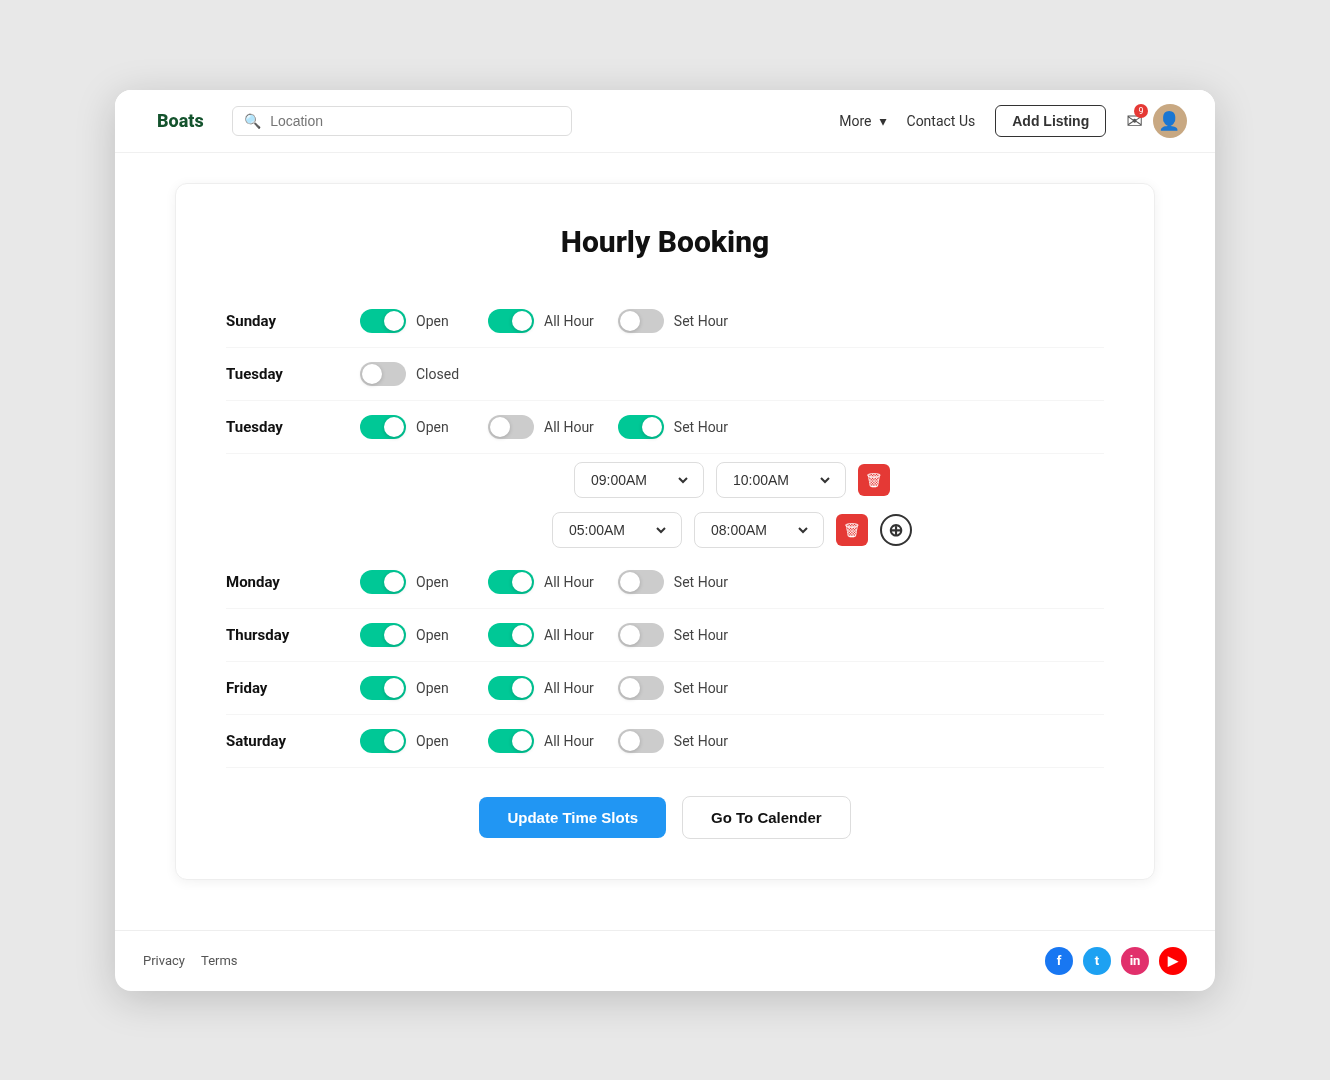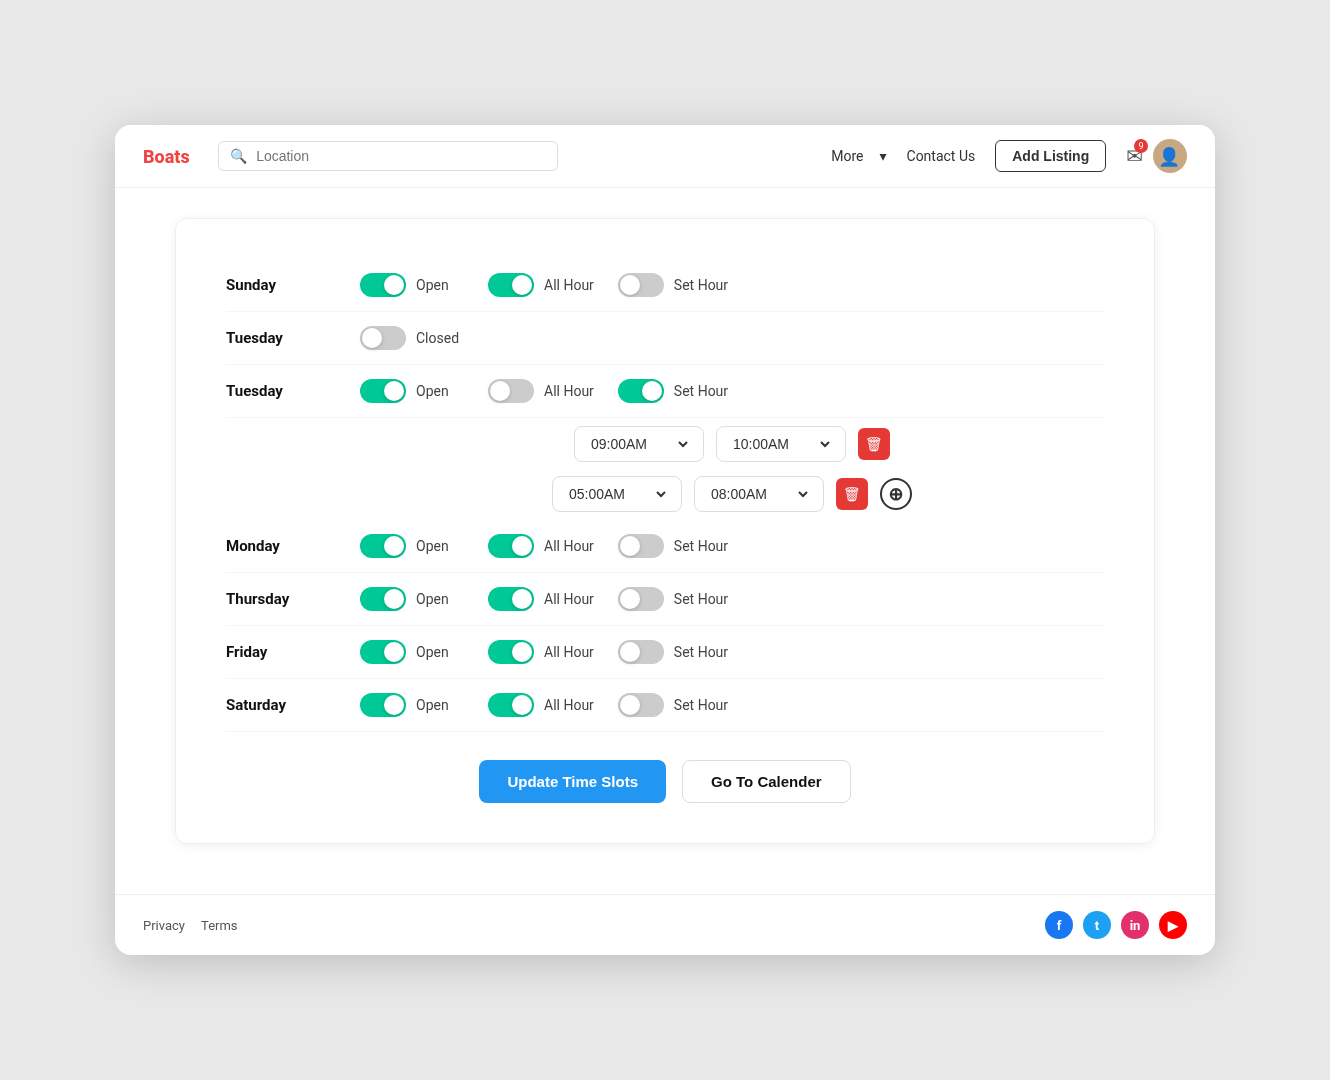--- a/index.html
+++ b/index.html
@@ -28,22 +28,23 @@
       display: flex;
       align-items: center;
       padding: 14px 28px;
       border-bottom: 1px solid #f0f0f0;
       background: white;
       gap: 16px;
     }
     .nav-logo {
       font-weight: 800;
       font-size: 18px;
-      color: #ef4444;
+      color: #14532d;
       margin-right: 12px;
+      margin-left: 14px;
     }
     .nav-search {
       display: flex;
       align-items: center;
       border: 1px solid #ddd;
       border-radius: 6px;
       padding: 6px 12px;
       gap: 8px;
       flex: 1;
       max-width: 340px;
@@ -61,21 +62,21 @@
       margin-left: auto;
       display: flex;
       align-items: center;
       gap: 20px;
     }
     .nav-more {
       font-size: 14px;
       color: #333;
       display: flex;
       align-items: center;
-      gap: 16px;
+      gap: 8px;
       cursor: pointer;
     }
     .nav-contact {
       font-size: 14px;
       color: #333;
       cursor: pointer;
     }
     .nav-add-listing {
       border: 1.5px solid #333;
       border-radius: 6px;
@@ -266,20 +267,21 @@
       color: #333;
       font-weight: 700;
     }
 
     
     .action-row {
       display: flex;
       justify-content: center;
       gap: 16px;
       margin-top: 28px;
+      align-items: center;
     }
     .btn-update {
       background: #2196f3;
       color: white;
       border: none;
       border-radius: 8px;
       padding: 12px 28px;
       font-size: 15px;
       font-weight: 600;
       cursor: pointer;
@@ -356,20 +358,21 @@
           ✉
           <span class="nav-badge">9</span>
         </div>
         <div class="nav-avatar">👤</div>
       </div>
     </div>
   </nav>
 
   <div class="main-content">
     <div class="card">
+      <h1 class="page-title">Hourly Booking</h1>
 
       <div class="schedule-row">
         <span class="day-label">Sunday</span>
         <div class="toggle-group">
           <div class="toggle-switch on">
             <div class="toggle-track"></div>
               <div class="toggle-thumb"></div>
           </div>
           <span class="toggle-label">Open</span>
         </div>

